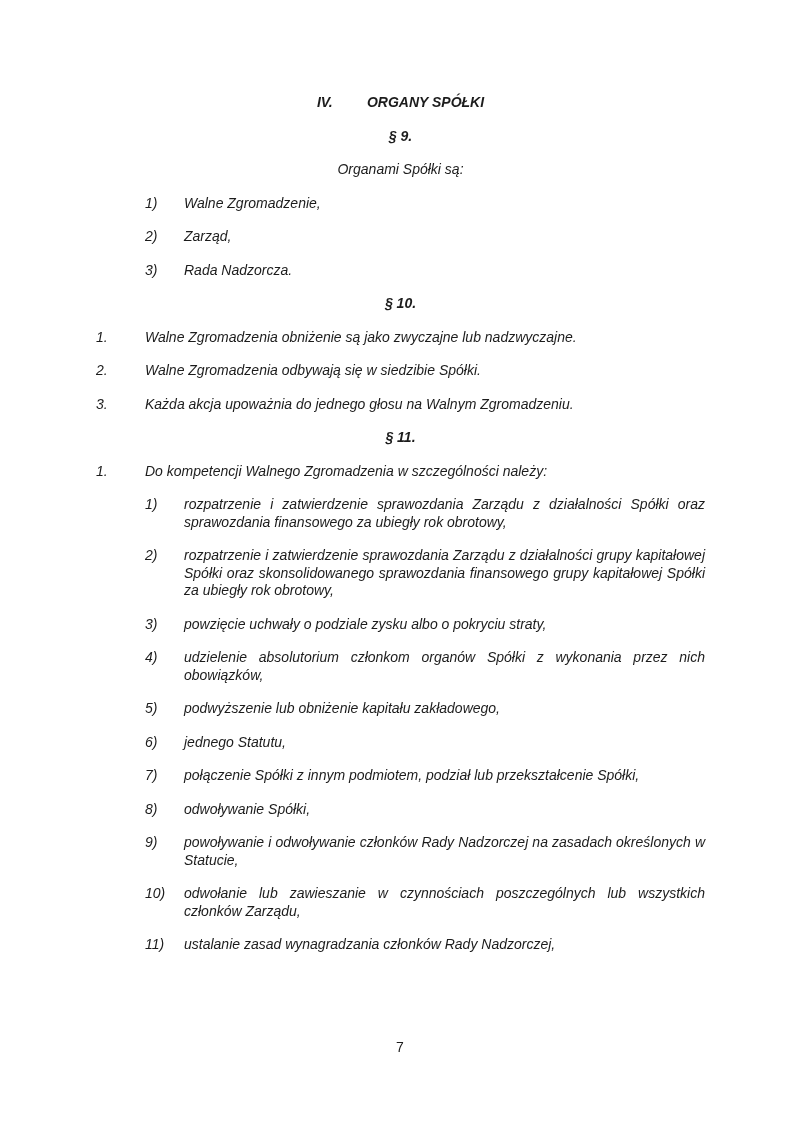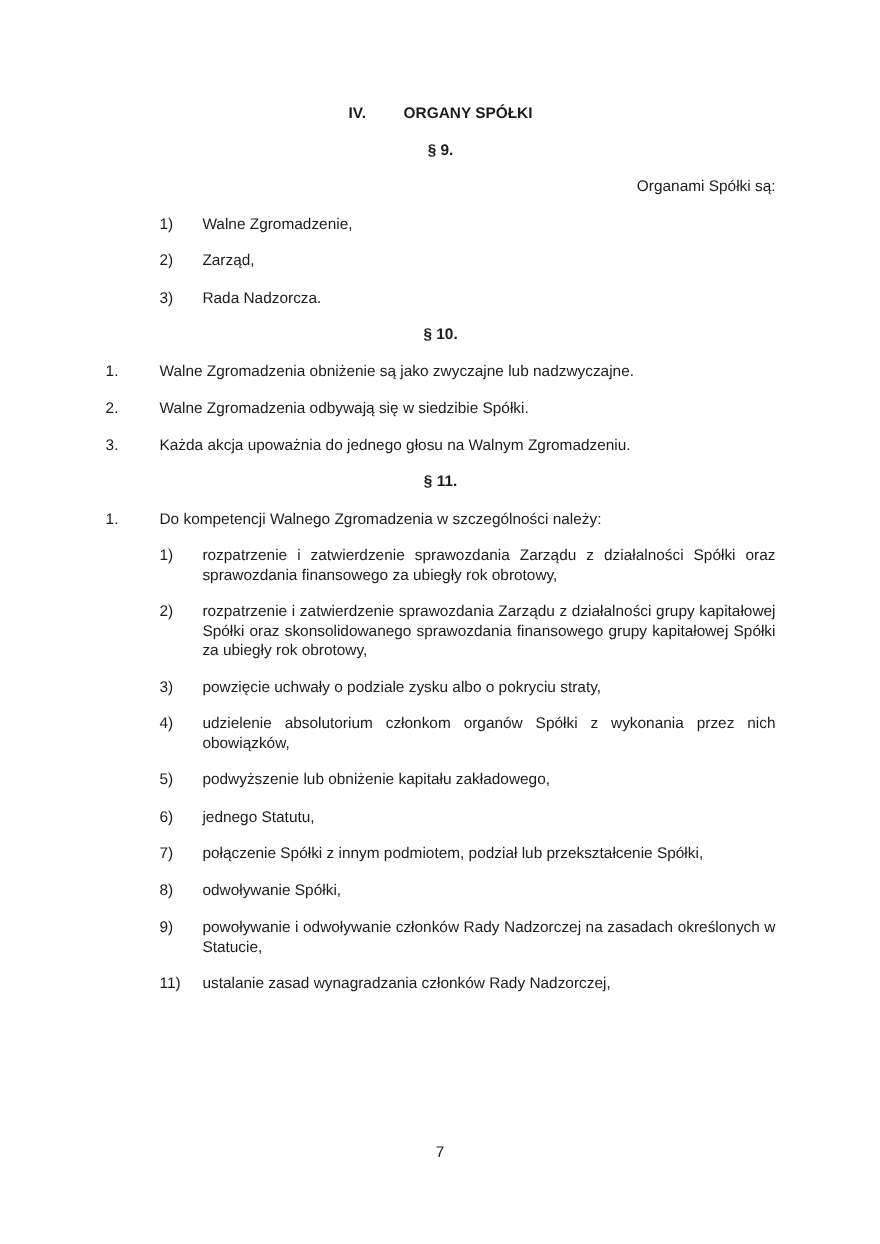--- a/index.html
+++ b/index.html
@@ -12,20 +12,21 @@
     font-size: 14px;
     line-height: 17.5px;
     color: #1c1c1c;
     overflow: hidden;
   }
   .page-content {
     position: absolute;
     top: 94px;
     left: 96px;
     right: 95px;
+    font-style: italic;
   }
   .block { margin-bottom: 16px; }
 
   
   .sec-heading {
     text-align: center;
     font-weight: bold;
     font-size: 14px;
     line-height: 17.5px;
   }
@@ -33,21 +34,21 @@
   .sec-num { display: inline-block; min-width: 50px; }
 
   
   .par-heading {
     text-align: center;
     font-weight: bold;
     font-size: 14px;
     line-height: 17.5px;
   }
 
-  .intro { text-align: right; }
+  .intro { text-align: center; }
 
   
   .item-l1 { display: flex; }
   .item-l1 > .num { flex: 0 0 49px; }
   .item-l1 > .body { flex: 1; text-align: justify; }
 
   
   .item-l2 { display: flex; margin-left: 49px; }
   .item-l2 > .num { flex: 0 0 39px; }
   .item-l2 > .body { flex: 1; text-align: justify; }
@@ -142,19 +143,23 @@
   </div>
   <div class="item-l2 block">
     <span class="num">8)</span>
     <span class="body">odwoływanie Spółki,</span>
   </div>
   <div class="item-l2 block">
     <span class="num">9)</span>
     <span class="body">powoływanie i odwoływanie członków Rady Nadzorczej na zasadach określonych w Statucie,</span>
   </div>
   <div class="item-l2 block">
+    <span class="num">10)</span>
+    <span class="body">odwołanie lub zawieszanie w czynnościach poszczególnych lub wszystkich członków Zarządu,</span>
+  </div>
+  <div class="item-l2 block">
     <span class="num">11)</span>
     <span class="body">ustalanie zasad wynagradzania członków Rady Nadzorczej,</span>
   </div>
 
 </div>
 
 <div class="page-footer">7</div>
 
 </body></html>

